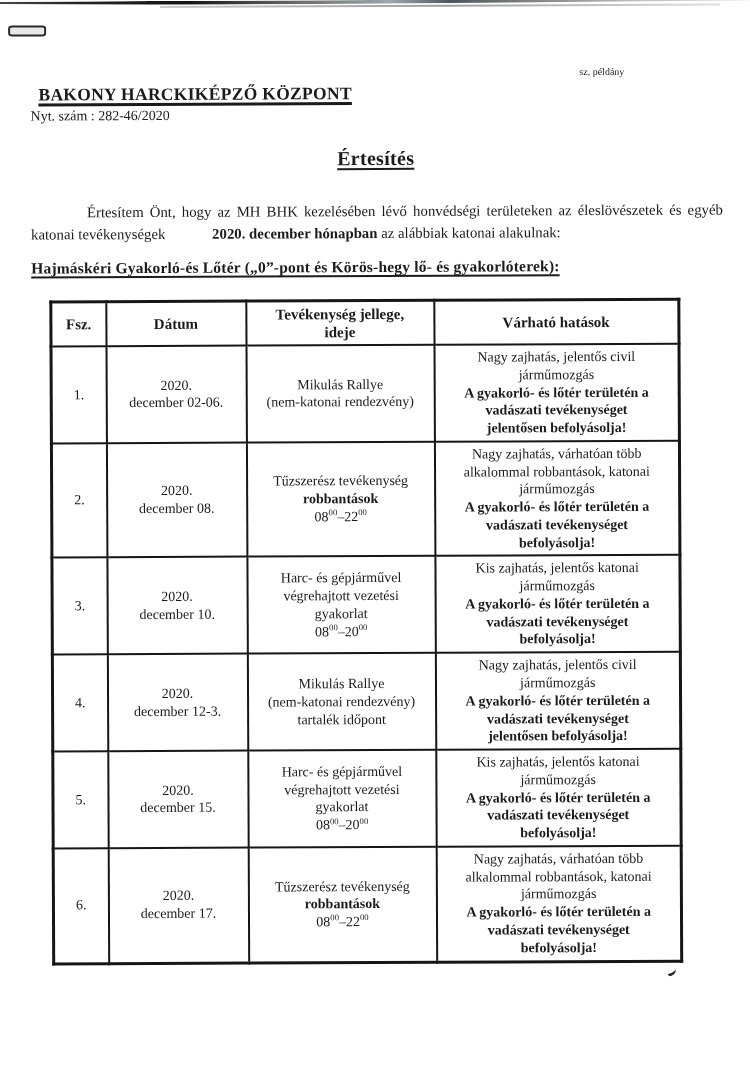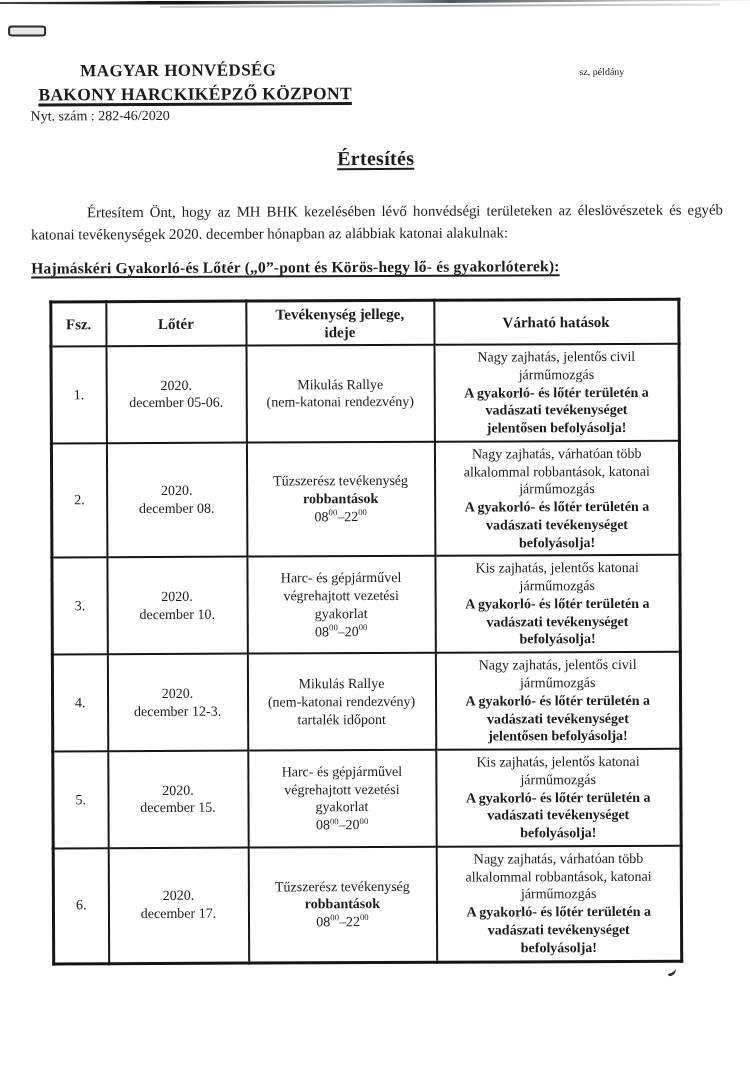--- a/index.html
+++ b/index.html
@@ -100,21 +100,21 @@
   
   .intro {
     position: absolute;
     top: 200px; left: 30px;
     width: 692px;
     font-size: 14.8px;
     line-height: 1.52;
     text-align: justify;
     text-indent: 56px;
   }
-  .intro b { font-weight: normal; }
+  .intro b { font-weight: bold; margin-left: 43px; }
   
   .section-heading {
     position: absolute;
     top: 258px; left: 30px;
     width: 710px;
     font-size: 15.5px; font-weight: bold;
     text-decoration: underline;
     text-decoration-thickness: 2px;
     text-underline-offset: 3px;
     letter-spacing: .2px;
@@ -165,21 +165,20 @@
 </head>
 <body>
 
 <div class="sheet">
 
   <div class="scan-top-line"></div>
   <div class="scan-top-line2"></div>
   <div class="scan-staple-mark"></div>
   <div class="scan-pen-mark"></div>
 
-  <div class="org-line1">MAGYAR HONVÉDSÉG</div>
   <div class="copy-label">sz. példány</div>
   <div class="org-line2">BAKONY HARCKIKÉPZŐ KÖZPONT</div>
   <div class="reg-number">Nyt. szám : 282-46/2020</div>
 
   <div class="doc-title">
     <span>Értesítés</span>
   </div>
 
   <div class="intro"><span>Értesítem Önt, hogy az MH BHK kezelésében lévő honvédségi területeken az éleslövészetek és egyéb katonai tevékenységek </span><b>2020. december hónapban</b><span> az alábbiak katonai alakulnak:</span></div>
 
@@ -192,37 +191,37 @@
           <col class="c-date">
           <col class="c-act">
           <col class="c-eff">
       </colgroup>
       <thead>
           <tr>
             <th>
               <div class="cell-line"><span class="b">Fsz.</span></div>
             </th>
             <th>
-              <div class="cell-line"><span class="b">Lőtér</span></div>
+              <div class="cell-line"><span class="b">Dátum</span></div>
             </th>
             <th>
               <div class="cell-line"><span class="b">Tevékenység jellege,</span></div>
               <div class="cell-line"><span class="b">ideje</span></div>
             </th>
             <th>
               <div class="cell-line"><span class="b">Várható hatások</span></div>
             </th>
           </tr>
         </thead>
       <tbody>
           <tr>
             <td class="col-num">1.</td>
             <td>
               <div class="cell-line"><span>2020.</span></div>
-              <div class="cell-line"><span>december 05-06.</span></div>
+              <div class="cell-line"><span>december 02-06.</span></div>
             </td>
             <td>
               <div class="cell-line"><span>Mikulás Rallye</span></div>
               <div class="cell-line"><span>(nem-katonai rendezvény)</span></div>
             </td>
             <td>
               <div class="cell-line"><span>Nagy zajhatás, jelentős civil</span></div>
               <div class="cell-line"><span>járműmozgás</span></div>
               <div class="cell-line"><span class="b">A gyakorló- és lőtér területén a</span></div>
               <div class="cell-line"><span class="b">vadászati tevékenységet</span></div>

